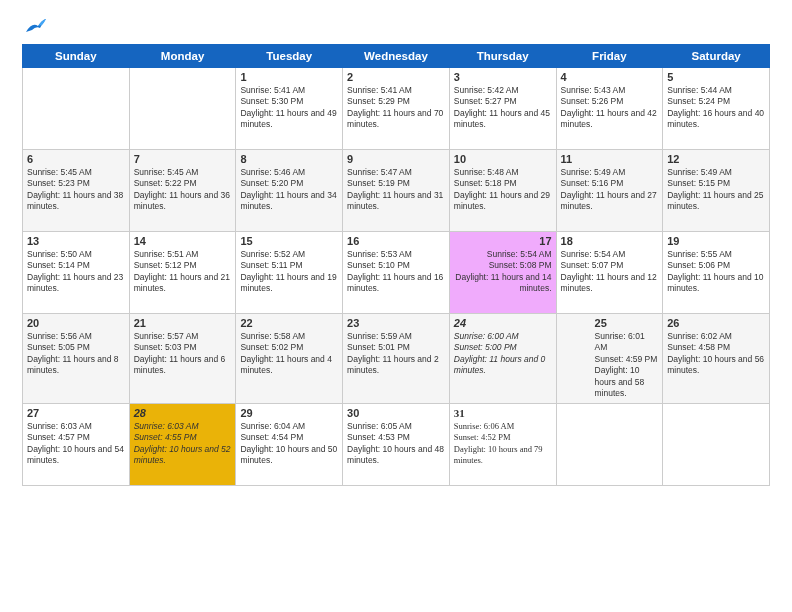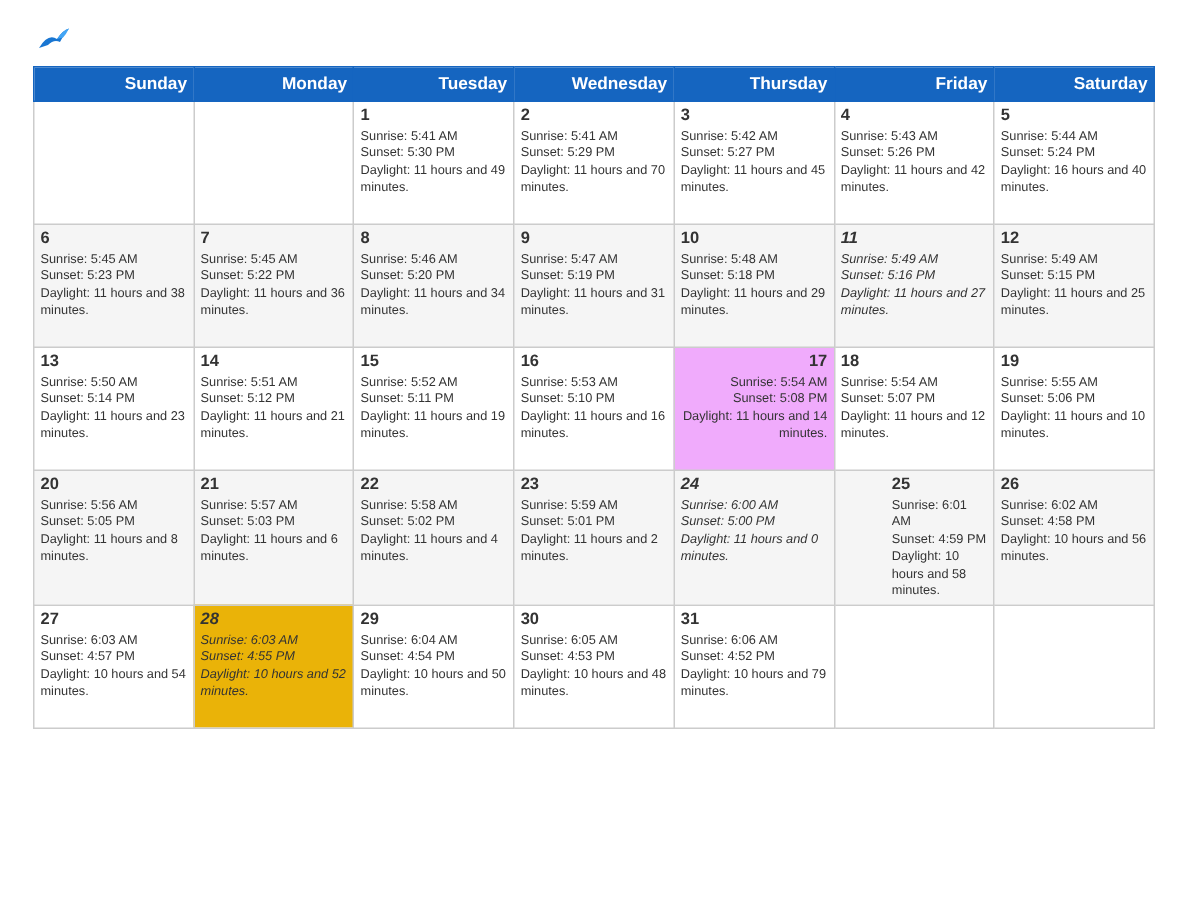--- a/index.html
+++ b/index.html
@@ -59,21 +59,21 @@
       width: 100%;
       border-collapse: collapse;
       border: 1px solid #ccc;
     }
     .calendar th {
       background: #1565c0;
       color: #fff;
       font-size: 11.5px;
       font-weight: bold;
       padding: 5px 4px;
-      text-align: right;
+      text-align: center;
       border: 1px solid #1565c0;
     }
     .calendar td {
       width: calc(100% / 7);
       vertical-align: top;
       border: 1px solid #ccc;
       padding: 3px 4px;
       font-size: 9px;
       color: #333;
       background: #fff;
@@ -209,21 +209,21 @@
         </div>
       </td>
           <td style="background: rgb(245, 245, 245);">
         <span class="day-num">10</span>
         <div class="day-info">
           <span>Sunrise: 5:48 AM</span><br>
           <span>Sunset: 5:18 PM</span><br>
           <span>Daylight: 11 hours and 29 minutes.</span>
         </div>
       </td>
-          <td style="background: rgb(245, 245, 245); font-style: italic;">
+          <td style="background: rgb(245, 245, 245);">
         <span class="day-num">11</span>
         <div class="day-info">
           <span>Sunrise: 5:49 AM</span><br>
           <span>Sunset: 5:16 PM</span><br>
           <span>Daylight: 11 hours and 27 minutes.</span>
         </div>
       </td>
           <td style="background: rgb(245, 245, 245);">
         <span class="day-num">12</span>
         <div class="day-info">
@@ -375,21 +375,21 @@
         </div>
       </td>
           <td style="background: rgb(255, 255, 255);">
         <span class="day-num">30</span>
         <div class="day-info">
           <span>Sunrise: 6:05 AM</span><br>
           <span>Sunset: 4:53 PM</span><br>
           <span>Daylight: 10 hours and 48 minutes.</span>
         </div>
       </td>
-          <td style="background: rgb(255, 255, 255);">
+          <td style="background: rgb(255, 255, 255); font-family: Liberation Serif, serif;">
         <span class="day-num">31</span>
         <div class="day-info">
           <span>Sunrise: 6:06 AM</span><br>
           <span>Sunset: 4:52 PM</span><br>
           <span>Daylight: 10 hours and 79 minutes.</span>
         </div>
       </td>
           <td class="empty-cell" style="background: rgb(255, 255, 255);"></td>
           <td class="empty-cell" style="background: rgb(255, 255, 255);"></td>
         </tr>

